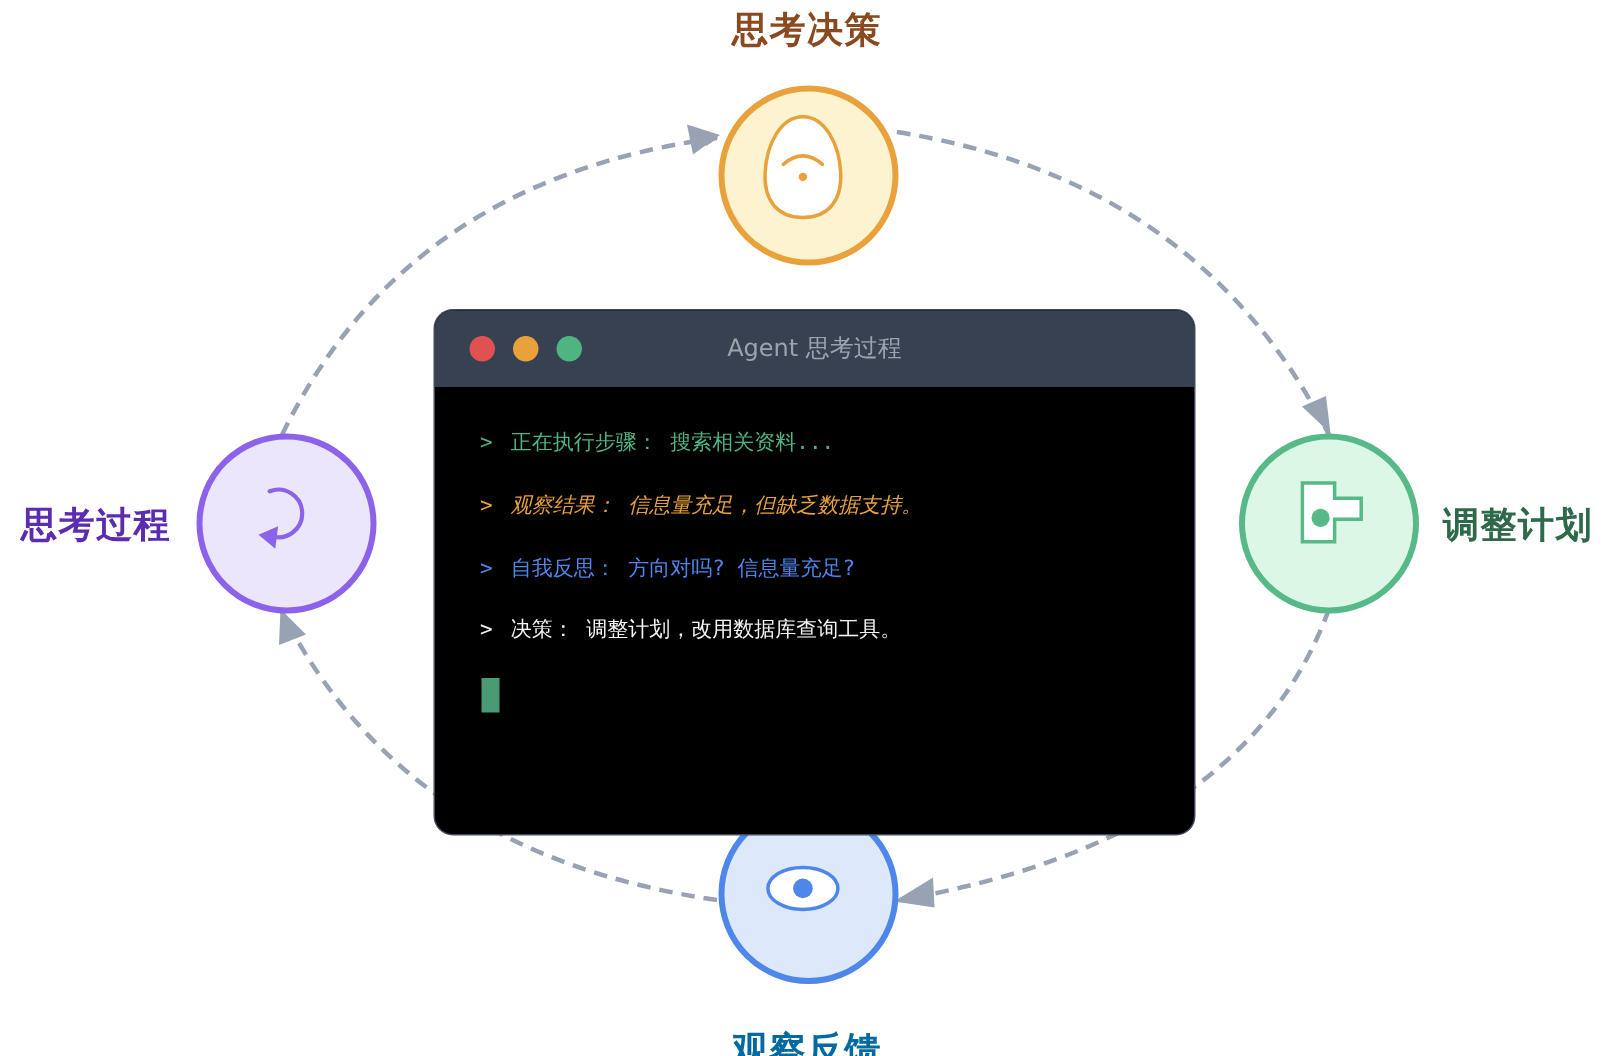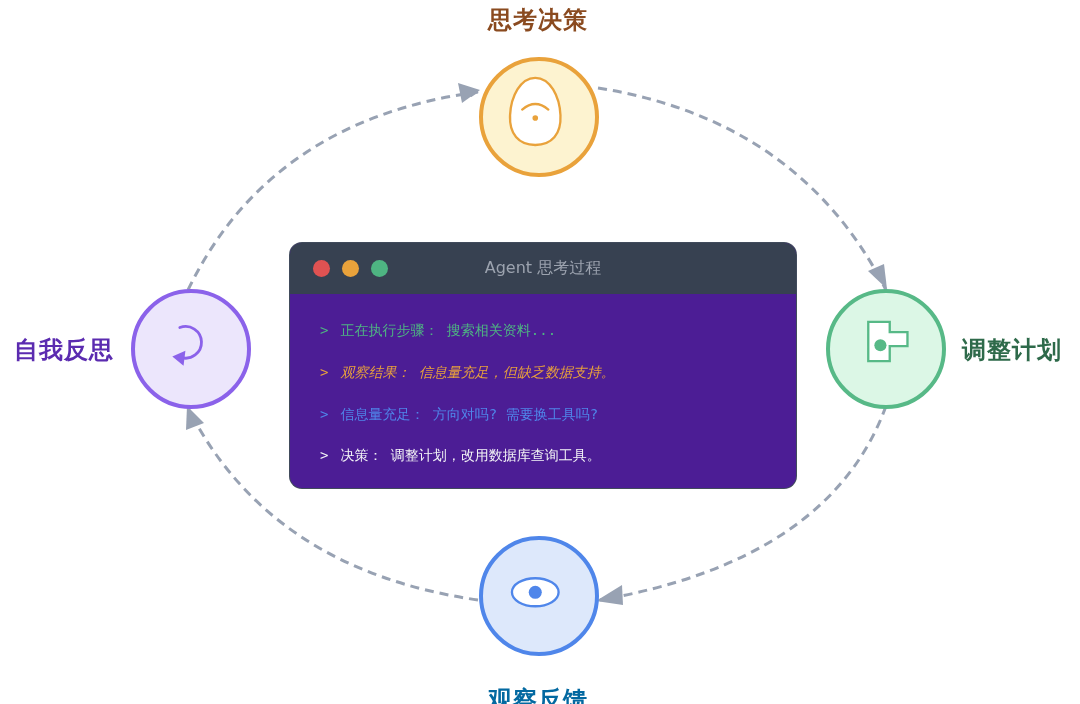--- a/index.html
+++ b/index.html
@@ -2,22 +2,22 @@
 <html><head>
 <meta charset="utf-8">
 <style>
   html, body { margin: 0; padding: 0; background: #ffffff; }
   body { width: 1080px; height: 704px; position: relative; overflow: hidden;
          font-family: "DejaVu Sans", "Liberation Sans", sans-serif; }
   .layer { position: absolute; left: 0; top: 0; width: 1080px; height: 704px; }
   .node { position: absolute; border-radius: 50%; box-sizing: border-box; border-width: 4px; border-style: solid; }
   .node svg { position: absolute; left: 0; top: 0; width: 100%; height: 100%; }
   .node-label { position: absolute; font-weight: bold; font-size: 24px; white-space: nowrap; letter-spacing: 1px; text-align: right; }
-  .win { position: absolute; left: 290px; top: 207px; width: 506px; height: 245px; border-radius: 12px;
-         background: #4c1d95; box-shadow: 0 0 0 1px #414b5c; overflow: hidden; margin-top: 36px; }
+  .win { position: absolute; left: 290px; top: 207px; width: 506px; height: 349px; border-radius: 12px;
+         background: #000000; box-shadow: 0 0 0 1px #414b5c; overflow: hidden; }
   .win-bar { position: absolute; left: 0; top: 0; width: 100%; height: 51px; background: #374151; }
   .dot { position: absolute; top: 17px; width: 17px; height: 17px; border-radius: 50%; }
   .win-title { position: absolute; left: 0; right: 0; top: 15px; text-align: center; color: #9ca3af; font-size: 16px; }
   .line { position: absolute; left: 30px; font-size: 14px; white-space: nowrap; font-family: "DejaVu Sans Mono", "Liberation Mono", monospace; }
   .line .prompt { margin-right: 12px; }
   .cursor { position: absolute; left: 31px; top: 245px; width: 12px; height: 23px; background: #4a9b73; }
 </style>
 </head>
 <body>
 
@@ -64,36 +64,36 @@
   </svg>
 </div>
 <div class="node-label" style="left:488px;top:684px;color:#0369a1;">观察反馈</div>
 
 <div class="node" style="left:131px;top:289px;width:120px;height:120px;border-color:#8b62ea;background:#ece6fc;">
   <svg viewBox="0 0 120 120">
     <path d="M44,40 A17,17 0 1 1 45,72" fill="none" stroke="#8b62ea" stroke-width="3" stroke-linecap="round" transform="translate(4,-3)"></path>
     <polygon points="40,68 54,62 52,78" fill="#8b62ea"></polygon>
   </svg>
 </div>
-<div class="node-label" style="left:14px;top:334px;color:#5b2bb0;">自我反思</div>
+<div class="node-label" style="left:14px;top:334px;color:#5b2bb0;">思考过程</div>
 
 <div class="win">
   <div class="win-bar">
     <div class="dot" style="left:23px;background:#e05252;"></div>
     <div class="dot" style="left:52px;background:#e9a23b;"></div>
     <div class="dot" style="left:81px;background:#4eb482;"></div>
     <div class="win-title">Agent 思考过程</div>
   </div>
 
   <div class="line" style="top:79px;color:#4eb482;">
     <span class="prompt">&gt;</span><span>正在执行步骤： 搜索相关资料...</span>
   </div>
   <div class="line" style="top:121px;color:#e9a23b;font-style:italic;">
     <span class="prompt">&gt;</span><span>观察结果： 信息量充足，但缺乏数据支持。</span>
   </div>
   <div class="line" style="top:163px;color:#4f86ea;">
-    <span class="prompt">&gt;</span><span>信息量充足： 方向对吗? 需要换工具吗?</span>
+    <span class="prompt">&gt;</span><span>自我反思： 方向对吗? 信息量充足?</span>
   </div>
   <div class="line" style="top:204px;color:#f3f4f6;">
     <span class="prompt">&gt;</span><span>决策： 调整计划，改用数据库查询工具。</span>
   </div>
   <div class="cursor"></div>
 </div>
 
 </body></html>

